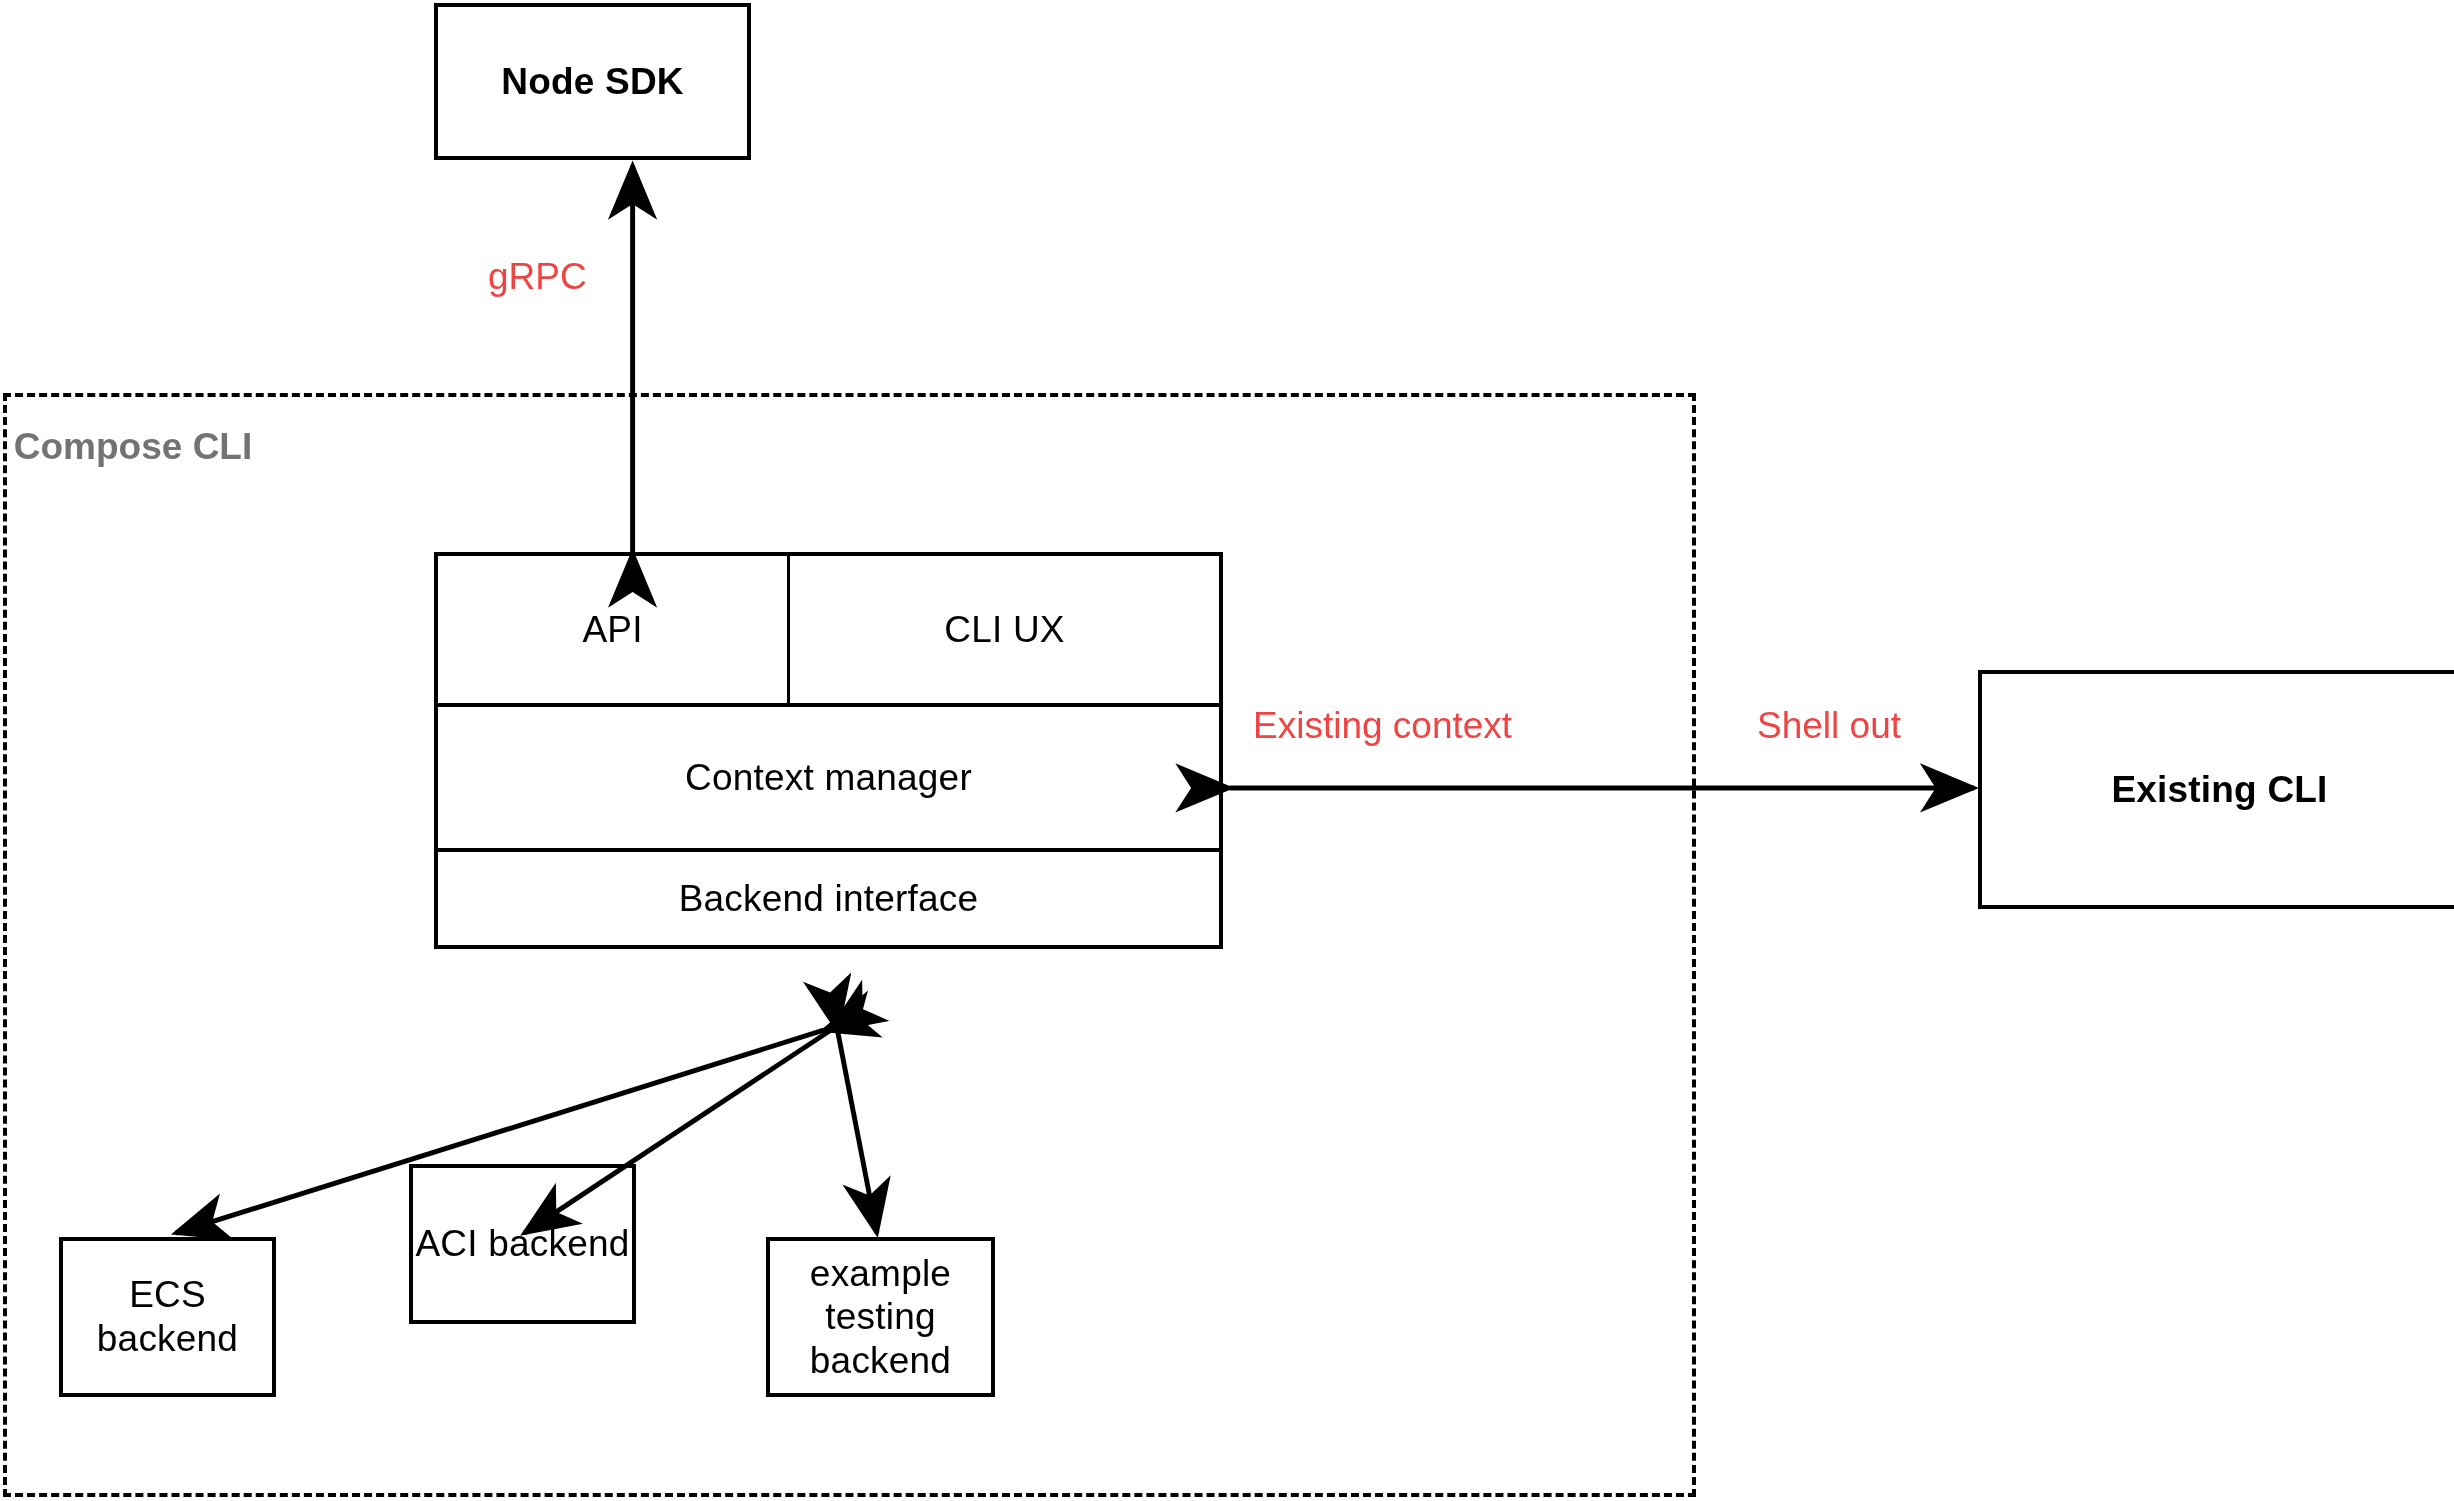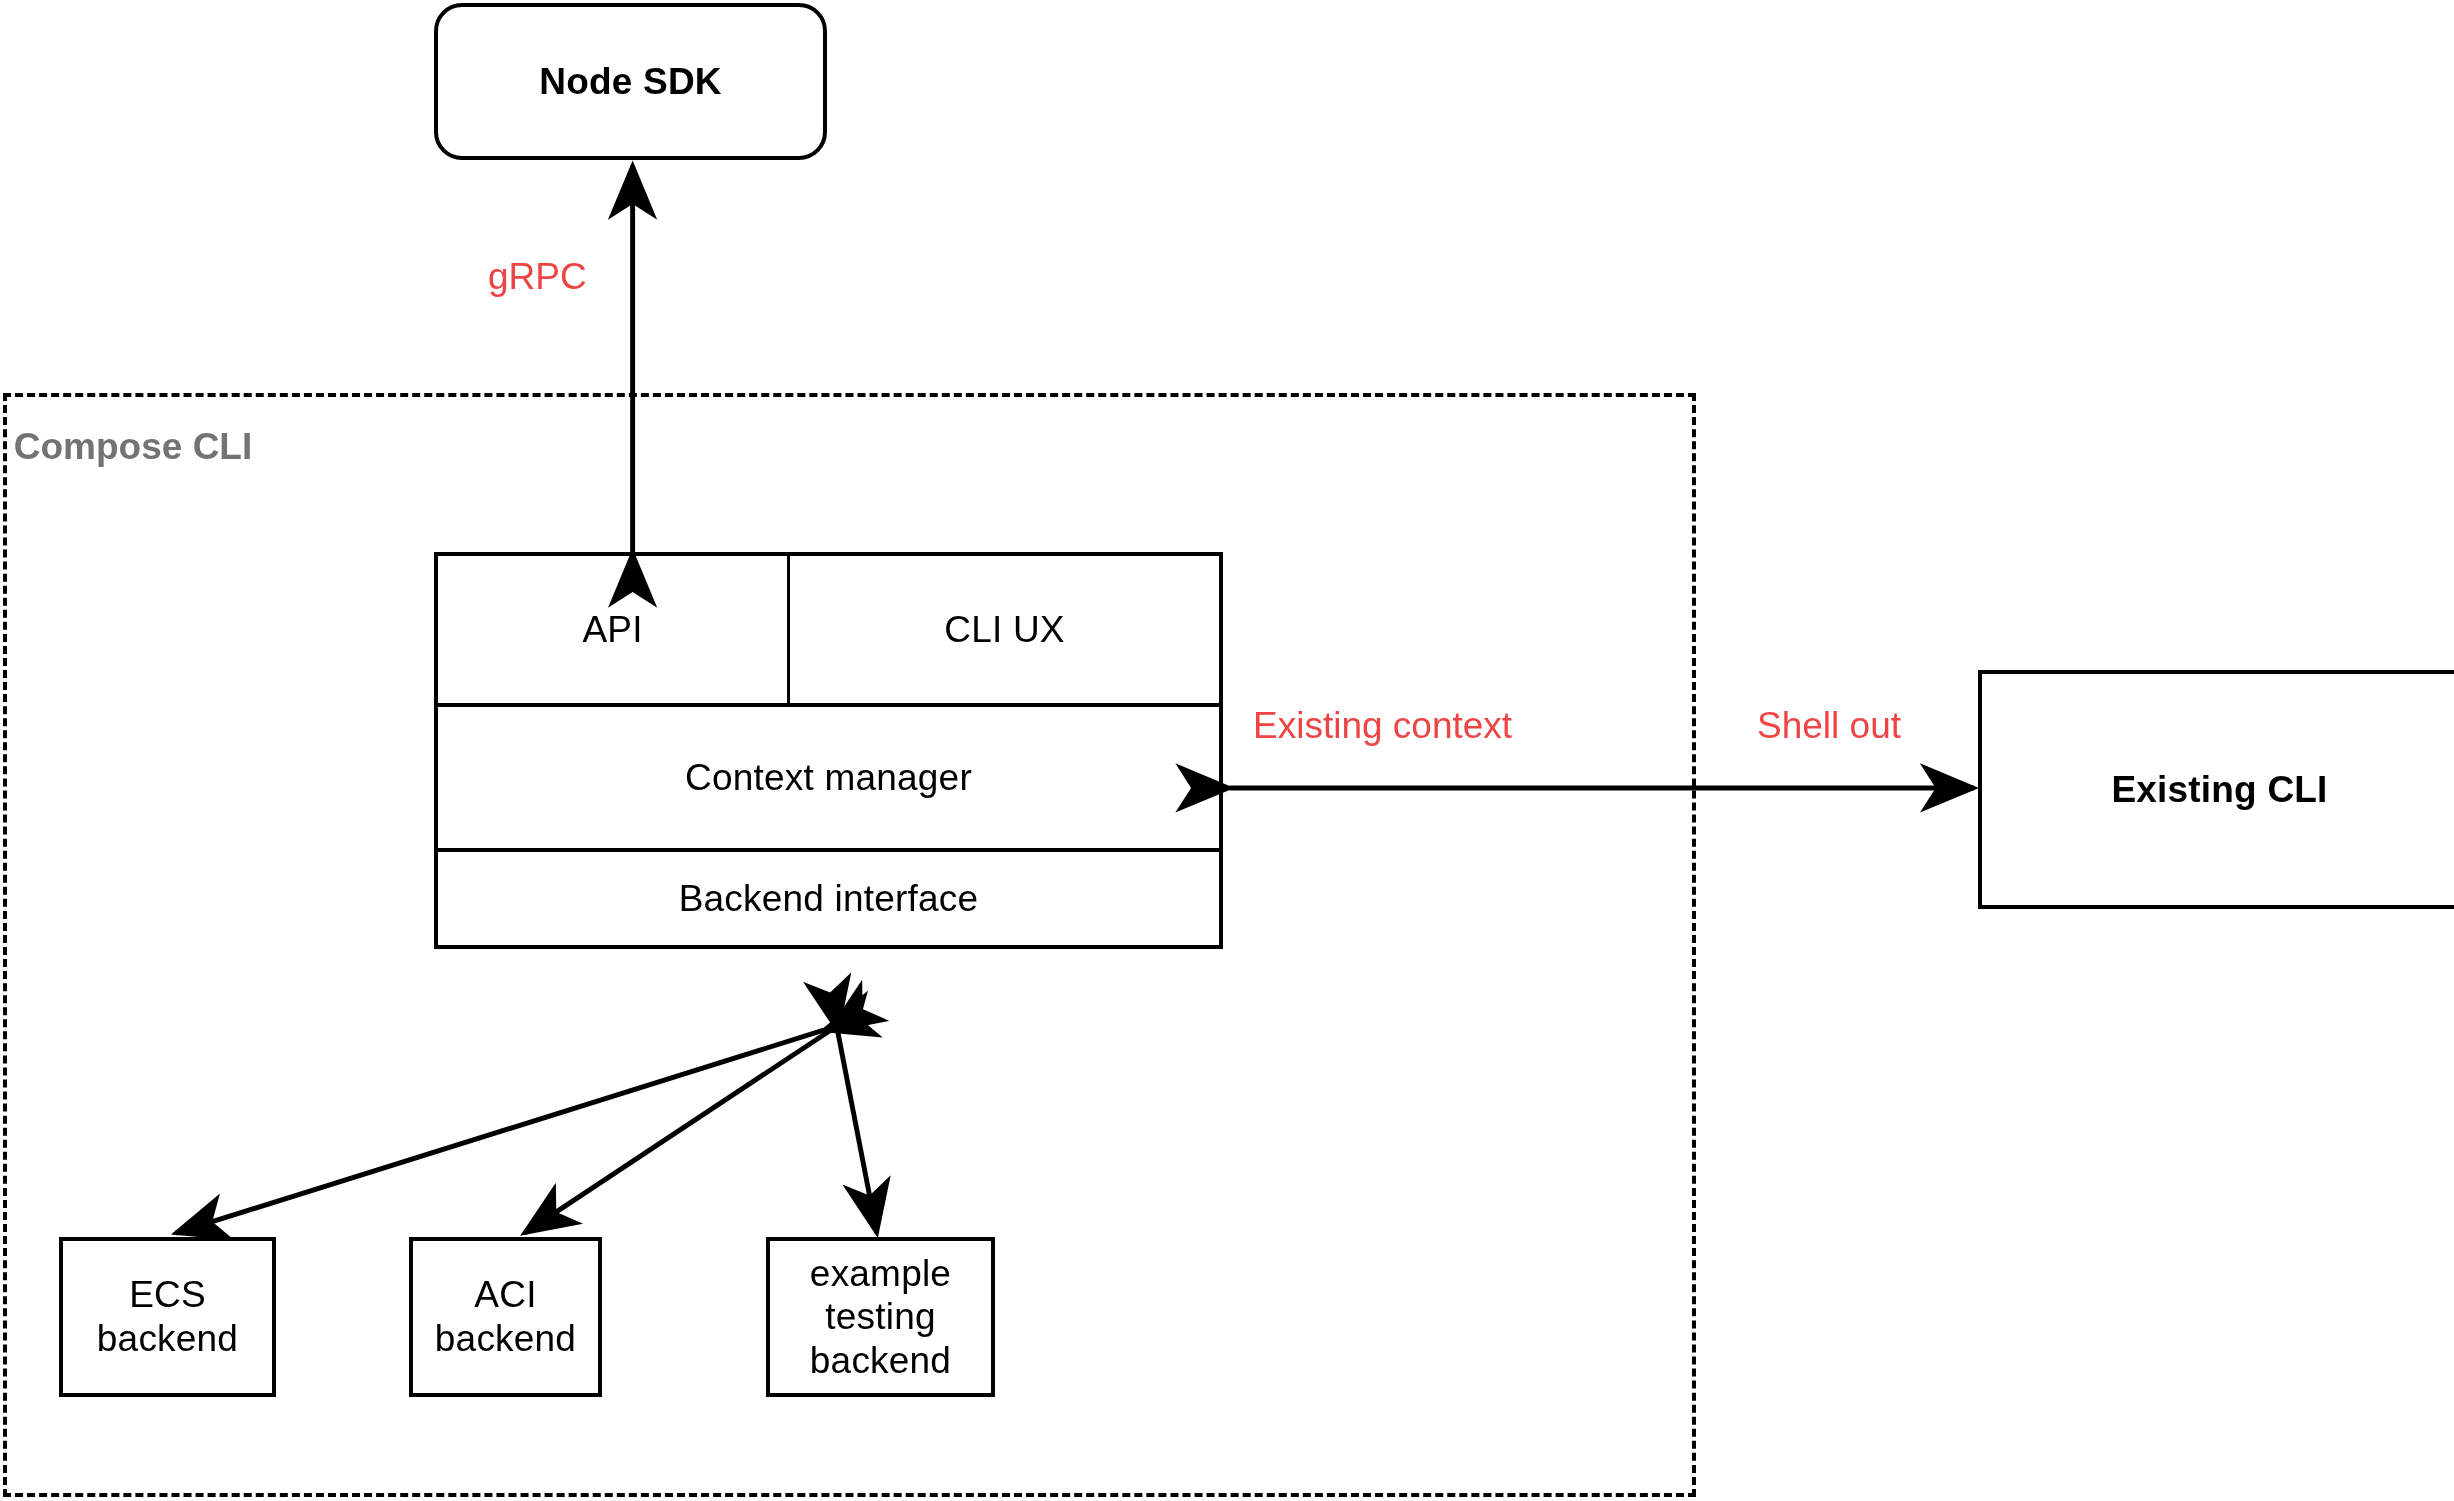--- a/index.html
+++ b/index.html
@@ -105,21 +105,21 @@
   }
 </style>
 </head>
 <body>
 
 <div id="canvas">
 
   <div class="group-box" id="compose-cli-group" style="left:3px; top:393px; width:1693px; height:1104px;"></div>
   <div class="group-title" style="left:13.8px; top:426px;">Compose CLI</div>
 
-  <div class="node-box" id="node-sdk-box" style="left:434px; top:3px; width:393px; height:157px;border-radius:28px;">
+  <div class="node-box" id="node-sdk-box" style="left:434px; top:3px; width:317px; height:157px;">
     <span class="node-label bold">Node SDK</span>
   </div>
 
   <div class="node-box" id="existing-cli-box" style="left:1978px; top:670px; width:483px; height:239px;">
     <span class="node-label bold">Existing CLI</span>
   </div>
 
   <div id="stack">
     <div class="stack-row row-top">
       <div class="cell left-cell">
@@ -138,21 +138,21 @@
       <div class="cell">
         <span class="node-label">Backend interface</span>
       </div>
     </div>
   </div>
 
   <div class="node-box" id="ecs-backend-box" style="left:59px; top:1237px; width:217px; height:160px;">
     <span class="node-label">ECS backend</span>
   </div>
 
-  <div class="node-box" id="aci-backend-box" style="left:409px; top:1237px; width:193px; height:160px;">
+  <div class="node-box" id="aci-backend-box" style="left:409px; top:1164px; width:227px; height:160px;">
     <span class="node-label">ACI backend</span>
   </div>
 
   <div class="node-box" id="example-testing-backend-box" style="left:766px; top:1237px; width:229px; height:160px;">
     <span class="node-label" style="display:block;">
       <span>example testing</span><br>
       <span>backend</span>
     </span>
   </div>
 

